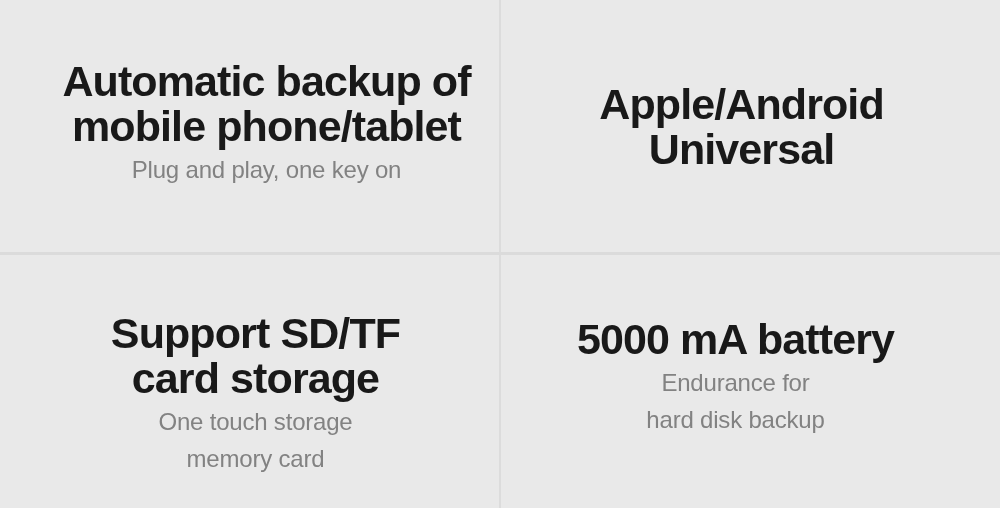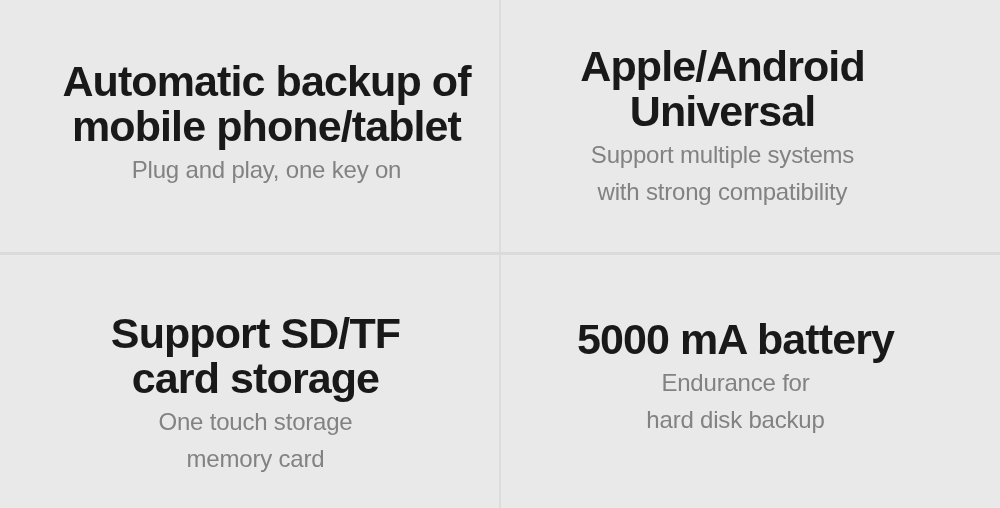--- a/index.html
+++ b/index.html
@@ -47,21 +47,21 @@
     position: absolute;
     width: 499px;
     height: 252px;
     display: flex;
     flex-direction: column;
     align-items: center;
     justify-content: center;
     box-sizing: border-box;
   }
   .cell-tl { left: 0;     top: 0; }
-  .cell-tr { left: 482px; top: 0; }
+  .cell-tr { left: 501px; top: 0; }
   .cell-bl { left: 0;     top: 255px; }
   .cell-br { left: 501px; top: 255px; }
 
   
   .cell-tl .cell-inner { transform: translate(17px, -3px); }
   .cell-tr .cell-inner { transform: translate(-9px, 1px); }
   .cell-bl .cell-inner { transform: translate(6px, 13px); }
   .cell-br .cell-inner { transform: translate(-15px, -4px); justify-content: flex-end; }
 
   .cell-inner {
@@ -101,22 +101,20 @@
       <h2 class="feature-title">Automatic backup of
 mobile phone/tablet</h2>
       <p class="feature-subtitle">Plug and play, one key on</p>
     </div>
   </div>
 
   <div class="cell cell-tr">
     <div class="cell-inner">
       <h2 class="feature-title">Apple/Android
 Universal</h2>
-      <p class="feature-subtitle">Support multiple systems
-with strong compatibility</p>
     </div>
   </div>
 
   <div class="cell cell-bl">
     <div class="cell-inner">
       <h2 class="feature-title">Support SD/TF
 card storage</h2>
       <p class="feature-subtitle">One touch storage
 memory card</p>
     </div>

